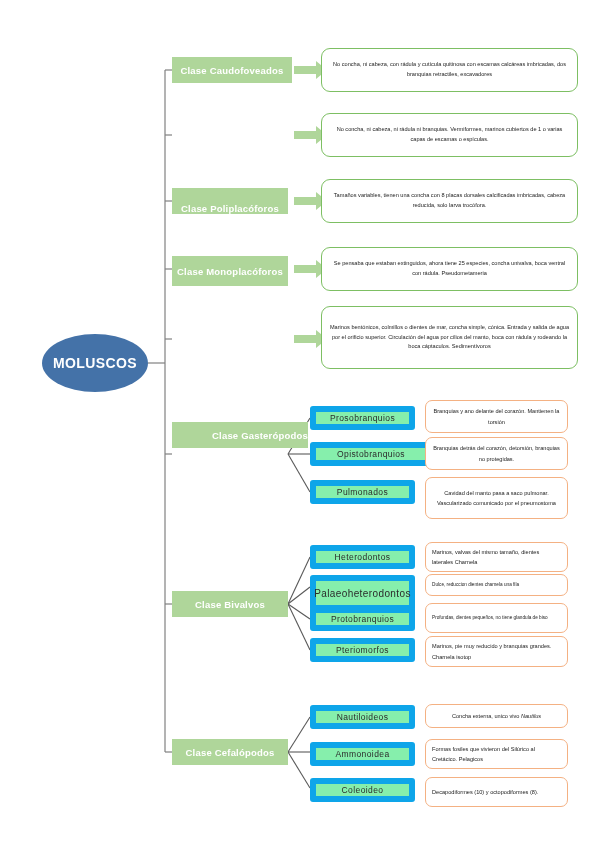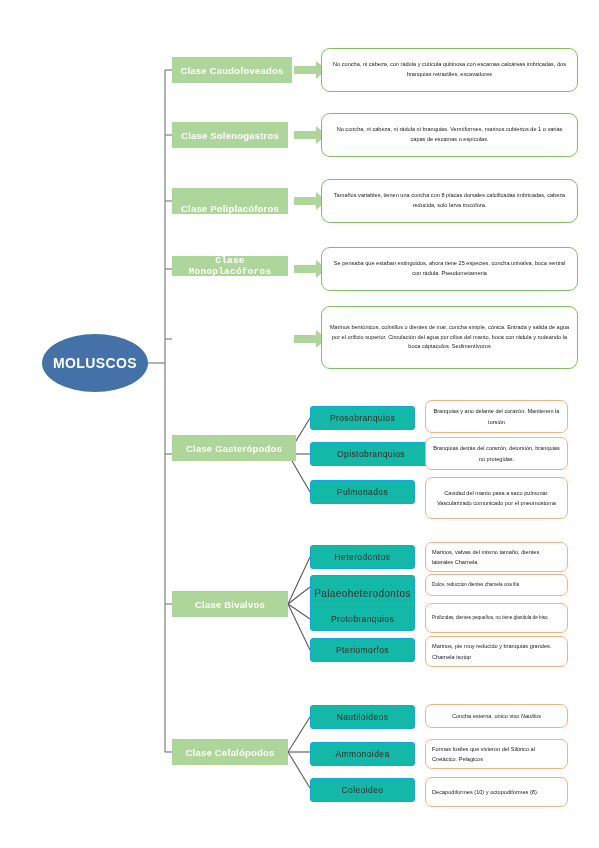--- a/index.html
+++ b/index.html
@@ -68,23 +68,23 @@
     justify-content: center;
     text-align: center;
     color: #1c1c1c;
     font-size: 5.6px;
     line-height: 1.75;
     padding: 3px 7px;
     box-sizing: border-box;
   }
   .sub-box {
     position: absolute;
-    border: 1px solid #0ea5e9;
+    border: 6px solid #0ea5e9;
     border-radius: 3px;
-    background: #14b8a6;
+    background: #86efac;
     display: flex;
     align-items: center;
     justify-content: center;
     color: #2b2b2b;
     font-size: 8.5px;
     letter-spacing: 0.4px;
     text-align: center;
     box-sizing: border-box;
   }
   .sub-desc {
@@ -150,58 +150,55 @@
   <div class="class-box" style="left:172px; top:57px; width:120px; height:26px;">
     <span>Clase Caudofoveados</span>
   </div>
   <svg class="arrow-icon" style="left:294px; top:61px;" viewBox="0 0 34 18">
     <path d="M0,5 L22,5 L22,0 L33,9 L22,18 L22,13 L0,13 Z" fill="#AFD69A"></path>
   </svg>
   <div class="desc-box" style="left:321px; top:48px; width:257px; height:44px;">
     <span>No concha, ni cabeza, con rádula y cutícula quitinosa con escamas calcáreas imbricadas, dos branquias retractiles, excavadores</span>
   </div>
 
-  <div class="class-box" style="left:172px; top:122px; width:116px; height:26px;">
-    <span>Clase Solenogastros</span>
-  </div>
   <svg class="arrow-icon" style="left:294px; top:126px;" viewBox="0 0 34 18">
     <path d="M0,5 L22,5 L22,0 L33,9 L22,18 L22,13 L0,13 Z" fill="#AFD69A"></path>
   </svg>
   <div class="desc-box" style="left:321px; top:113px; width:257px; height:44px;">
     <span>No concha, ni cabeza, ni rádula ni branquias. Vermiformes, marinos cubiertos de 1 o varias capas de escamas o espículas.</span>
   </div>
 
   <div class="class-box" style="left:172px; top:188px; width:116px; height:26px;align-items:flex-end;">
     <span>Clase Poliplacóforos</span>
   </div>
   <svg class="arrow-icon" style="left:294px; top:192px;" viewBox="0 0 34 18">
     <path d="M0,5 L22,5 L22,0 L33,9 L22,18 L22,13 L0,13 Z" fill="#AFD69A"></path>
   </svg>
   <div class="desc-box" style="left:321px; top:179px; width:257px; height:44px;">
     <span>Tamaños variables, tienen una concha con 8 placas dorsales calcificadas imbricadas, cabeza reducida, solo larva trocófora.</span>
   </div>
 
-  <div class="class-box" style="left:172px; top:256px; width:116px; height:20px;font-family:Liberation Mono, monospace;">
+  <div class="class-box" style="left:172px; top:256px; width:116px; height:30px;">
     <span>Clase Monoplacóforos</span>
   </div>
   <svg class="arrow-icon" style="left:294px; top:260px;" viewBox="0 0 34 18">
     <path d="M0,5 L22,5 L22,0 L33,9 L22,18 L22,13 L0,13 Z" fill="#AFD69A"></path>
   </svg>
   <div class="desc-box" style="left:321px; top:247px; width:257px; height:44px;">
     <span>Se pensaba que estaban extinguidos, ahora tiene 25 especies, concha univalva, boca ventral con rádula. Pseudometameria</span>
   </div>
 
   <svg class="arrow-icon" style="left:294px; top:330px;" viewBox="0 0 34 18">
     <path d="M0,5 L22,5 L22,0 L33,9 L22,18 L22,13 L0,13 Z" fill="#AFD69A"></path>
   </svg>
   <div class="desc-box" style="left:321px; top:306px; width:257px; height:63px;">
     <span>Marinos bentónicos, colmillos o dientes de mar, concha simple, cónica. Entrada y salida de agua por el orificio superior. Circulación del agua por cilios del manto, boca con rádula y rodeando la boca cáptaculos. Sedimentívoros</span>
   </div>
 
-  <div class="class-box" style="left:172px; top:435px; width:124px; height:26px;">
+  <div class="class-box" style="left:172px; top:422px; width:96px; height:26px;padding-left:40px;">
     <span>Clase Gasterópodos</span>
   </div>
 
   <div class="sub-box" style="left:310px; top:406px; width:105px; height:24px;">
     <span>Prosobranquios</span>
   </div>
   <div class="sub-desc" style="left:425px; top:400px; width:143px; height:33px;">
     <span>Branquias y ano delante del corazón. Mantienen la torsión</span>
   </div>
 

